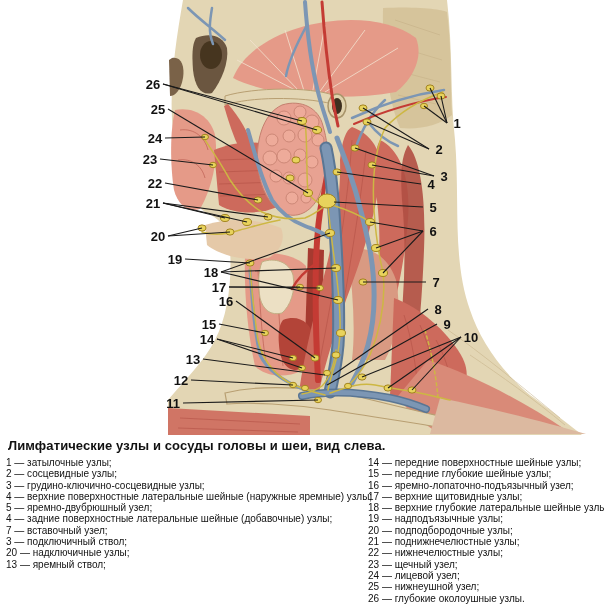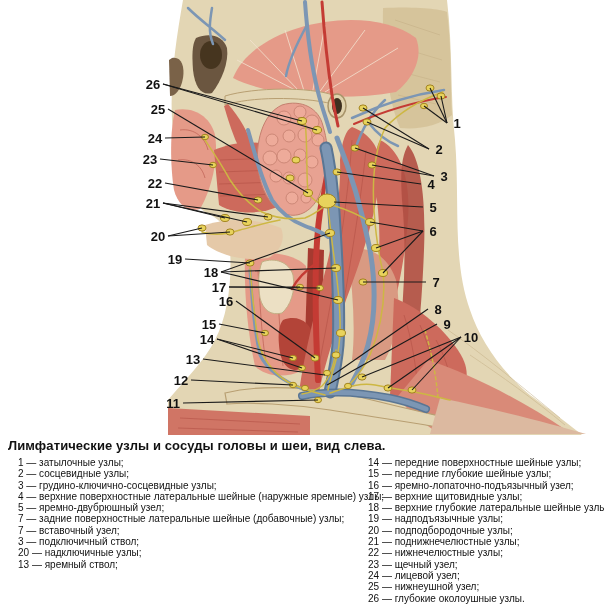--- a/index.html
+++ b/index.html
@@ -1,20 +1,20 @@
 <!DOCTYPE html>
 <html style="--bone: #e3d6b4; --bone_shadow: #c3ae84; --muscle: #cd6a5c; --muscle_light: #e59a88; --muscle_dark: #b04f43; --vein: #7c96b4; --vein_dark: #5a7694; --artery: #c43b34; --lymph_node: #e8d35c; --lymph_node_edge: #a3841f; --lymph_vessel: #cdb743; --leader_line: #1a1a1a; --label_text: #111111;"><head>
 <meta charset="utf-8">
 <style>
   html,body{margin:0;padding:0;background:#ffffff;}
   body{width:604px;height:604px;position:relative;font-family:"Liberation Sans",sans-serif;color:#111;overflow:hidden;}
   .figure-wrap{position:absolute;left:0;top:0;width:604px;height:436px;}
   .caption{position:absolute;left:8px;top:438px;font-size:13px;font-weight:bold;letter-spacing:.1px;}
   .legend{position:absolute;top:457px;font-size:10px;line-height:11.3px;white-space:nowrap;}
-  .legend-col1{left:18px;}
+  .legend-col1{left:6px;}
   .legend-col2{left:368px;}
   .legend-item{height:11.3px;}
   svg{display:block;}
   .leader{stroke:var(--leader_line);stroke-width:1.1;fill:none;}
   .callout-num{font:bold 13px "Liberation Sans",sans-serif;fill:var(--label_text);text-anchor:middle;}
   .lymphnode{fill:var(--lymph_node);stroke:var(--lymph_node_edge);stroke-width:1;}
   .lvessel{stroke:var(--lymph_vessel);stroke-width:1.5;fill:none;stroke-linecap:round;}
   .bone{fill:var(--bone);}
   .boneline{stroke:var(--bone_shadow);fill:none;}
   .muscle{fill:var(--muscle);}
@@ -311,21 +311,21 @@
 </svg>
 </div>
 
 <div class="caption">Лимфатические узлы и сосуды головы и шеи, вид слева.</div>
 <div class="legend legend-col1" id="legend-col1">
     <div class="legend-item">1 — затылочные узлы;</div>
     <div class="legend-item">2 — сосцевидные узлы;</div>
     <div class="legend-item">3 — грудино-ключично-сосцевидные узлы;</div>
     <div class="legend-item">4 — верхние поверхностные латеральные шейные (наружные яремные) узлы;</div>
     <div class="legend-item">5 — яремно-двубрюшный узел;</div>
-    <div class="legend-item">7 — задние поверхностные латеральные шейные (добавочные) узлы;</div>
+    <div class="legend-item">4 — задние поверхностные латеральные шейные (добавочные) узлы;</div>
     <div class="legend-item">7 — вставочный узел;</div>
     <div class="legend-item">3 — подключичный ствол;</div>
     <div class="legend-item">20 — надключичные узлы;</div>
     <div class="legend-item">13 — яремный ствол;</div>
   </div>
 <div class="legend legend-col2" id="legend-col2">
     <div class="legend-item">14 — передние поверхностные шейные узлы;</div>
     <div class="legend-item">15 — передние глубокие шейные узлы;</div>
     <div class="legend-item">16 — яремно-лопаточно-подъязычный узел;</div>
     <div class="legend-item">17 — верхние щитовидные узлы;</div>

